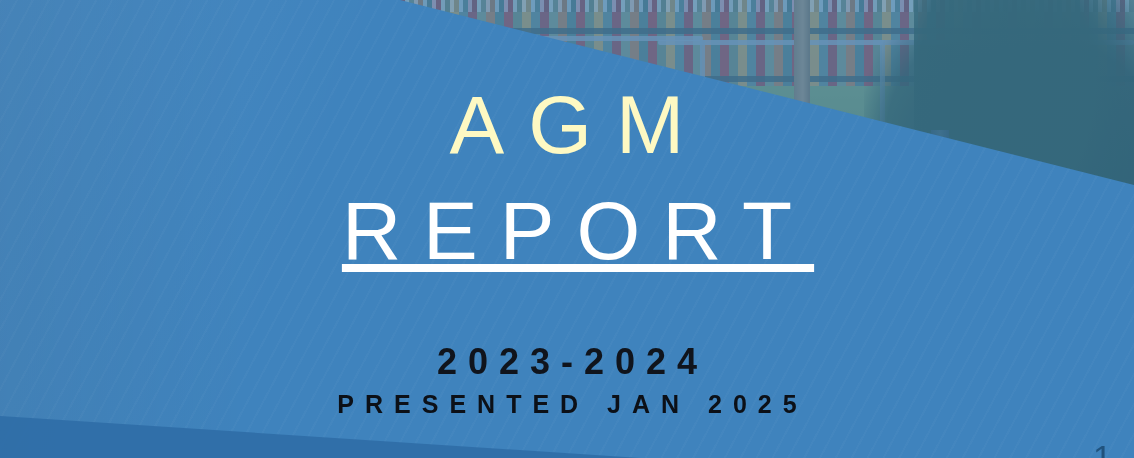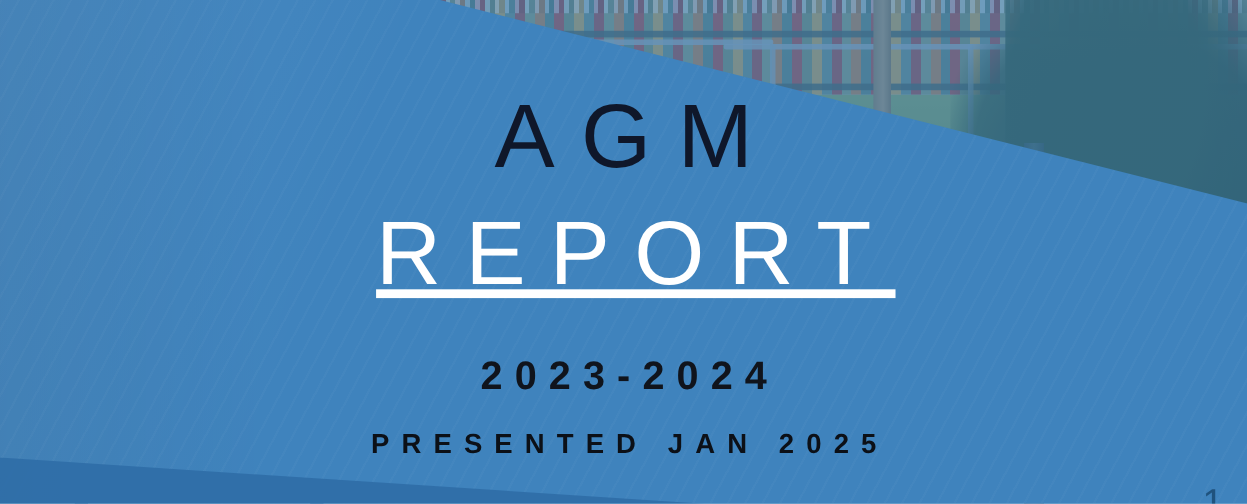--- a/index.html
+++ b/index.html
@@ -209,21 +209,21 @@
   
   .content {
     position: absolute;
     inset: 0;
   }
 
   .title-agm {
     position: absolute;
     left: 0; top: 84px; width: 1134px;
     text-align: center;
-    color: #0f172a;
+    color: #fef9c3;
     font-size: 82px;
     font-weight: 300;
     letter-spacing: 24px;
     text-indent: 24px;
     line-height: 1;
     white-space: nowrap;
   }
 
   .title-report {
     position: absolute;
@@ -234,21 +234,21 @@
     font-weight: 300;
     letter-spacing: 22px;
     text-indent: 22px;
     line-height: 1;
     white-space: nowrap;
     text-decoration: underline;
   }
 
   .subtitle-years {
     position: absolute;
-    left: 0; top: 324px; width: 1134px;
+    left: 0; top: 344px; width: 1134px;
     text-align: center;
     color: #10141c;
     font-size: 36px;
     font-weight: bold;
     letter-spacing: 11px;
     text-indent: 11px;
     line-height: 1;
     white-space: nowrap;
   }
 

